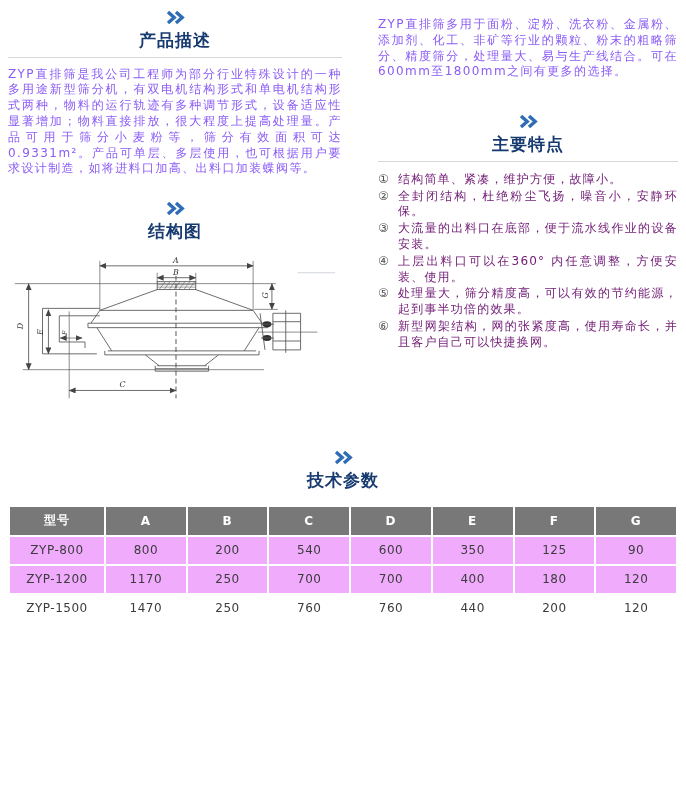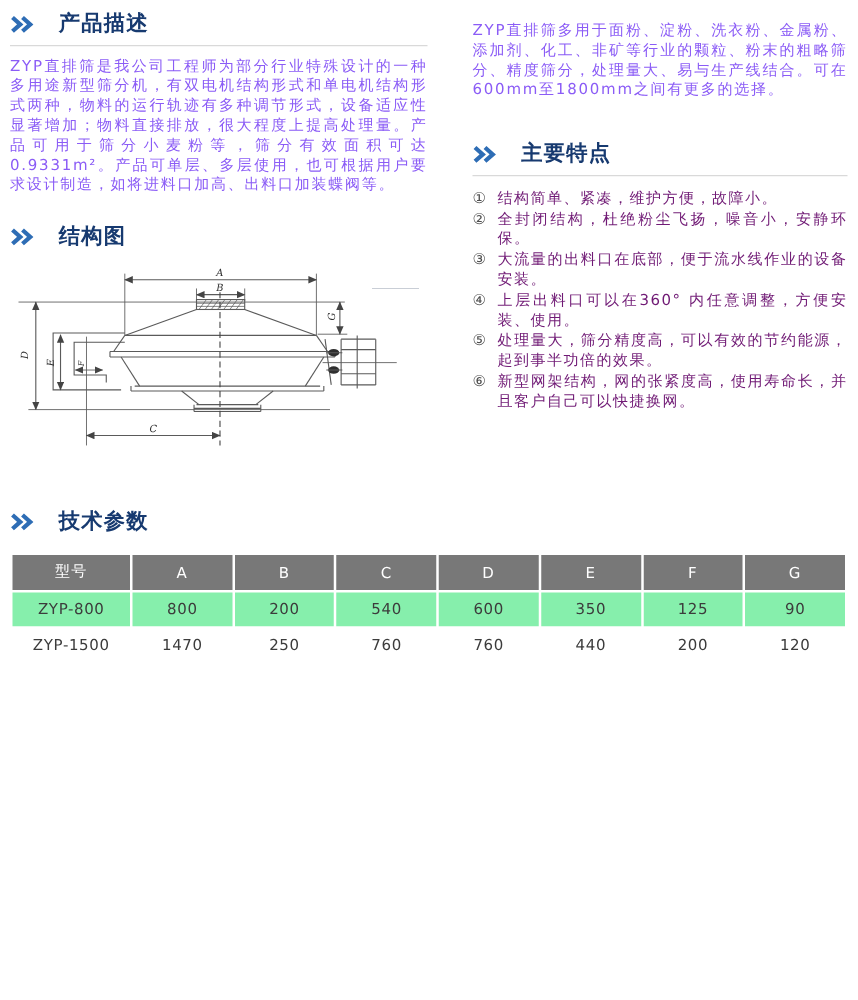--- a/index.html
+++ b/index.html
@@ -7,22 +7,22 @@
     width:686px;height:800px;overflow:hidden;
     font-family:"DejaVu Sans","Liberation Sans",sans-serif;
     color:#4a4a4a;
   }
   .page{width:670px;padding:8px 8px 0 8px;}
   .columns{display:flex;gap:36px;align-items:flex-start;}
   .col-left{width:334px;flex:0 0 334px;}
   .col-right{flex:1 1 auto;min-width:0;}
 
   .sec-head{
-    display:flex;align-items:center;gap:20px;
-    padding:2px 0 7px 0;margin:0;
+    display:flex;align-items:center;gap:6px;
+    padding:2px 0 7px 0;margin:0;flex-direction:column;
   }
   .sec-head.ruled{border-bottom:1px solid #d9d9d9;}
   .sec-title{
     font-size:17px;font-weight:bold;color:#173a70;
     letter-spacing:1px;line-height:1.1;
   }
   .chev{flex:0 0 auto;display:inline-flex;}
 
   .body-text{
     margin:9px 0 0 0;
@@ -41,28 +41,28 @@
   }
 
   .diagram-wrap{margin-top:4px;}
 
   .sec-params{margin-top:14px;}
   table.params{
     width:100%;border-collapse:separate;border-spacing:2px 2px;
     margin-top:8px;table-layout:fixed;
   }
   table.params th{
-    background:#787878;color:#ffffff;font-weight:normal;
+    background:#787878;color:#ffffff;font-weight:bold;
     font-size:12px;height:26px;text-align:center;letter-spacing:1px;
   }
   table.params td{
     font-size:12px;color:#3c3c3c;height:25px;text-align:center;
     letter-spacing:0.5px;background:#ffffff;
   }
-  table.params tr.alt td{background:#86efac;}
+  table.params tr.alt td{background:#f0abfc;}
   col.model-col{width:94px;}
 
   .dim-label{
     font-family:"DejaVu Serif","Liberation Serif",serif;
     font-style:italic;
   }
 </style>
 </head>
 <body>
 
@@ -285,20 +285,30 @@
           <tr class="alt">
             <td>ZYP-800</td>
             <td>800</td>
             <td>200</td>
             <td>540</td>
             <td>600</td>
             <td>350</td>
             <td>125</td>
             <td>90</td>
           </tr>
+          <tr class="alt">
+            <td>ZYP-1200</td>
+            <td>1170</td>
+            <td>250</td>
+            <td>700</td>
+            <td>700</td>
+            <td>400</td>
+            <td>180</td>
+            <td>120</td>
+          </tr>
           <tr>
             <td>ZYP-1500</td>
             <td>1470</td>
             <td>250</td>
             <td>760</td>
             <td>760</td>
             <td>440</td>
             <td>200</td>
             <td>120</td>
           </tr>

